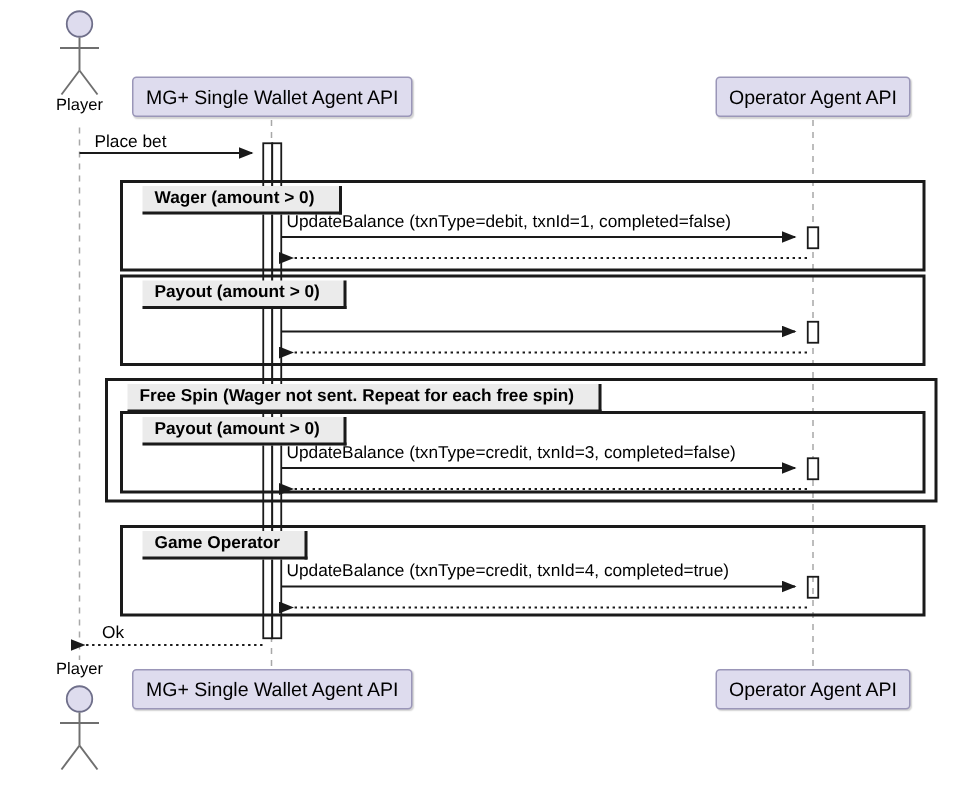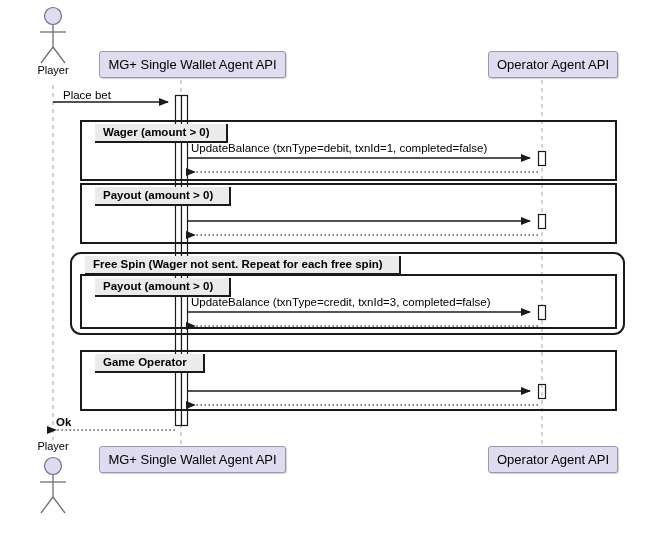--- a/index.html
+++ b/index.html
@@ -31,21 +31,20 @@
     border-radius: 3px;
     box-sizing: border-box;
     font-size: 13px;
     color: #000;
     text-align: center;
     line-height: 1;
     display: flex;
     align-items: center;
     justify-content: center;
     box-shadow: 1px 1px 1px rgba(0,0,0,0.18);
-    margin-left: 11px;
   }
   .actor-label {
     position: absolute;
     font-size: 11px;
     color: #000;
     text-align: center;
     white-space: nowrap;
   }
   
   .fragment {
@@ -182,21 +181,21 @@
       <div class="fragment-label">Wager (amount &gt; 0)</div>
     </div>
   </div>
 
   <div class="fragment" style="left:80px; top:183px; width:537px; height:61px;">
     <div class="fragment-label-wrap">
       <div class="fragment-label">Payout (amount &gt; 0)</div>
     </div>
   </div>
 
-  <div class="fragment fragment-outer" style="left:70px; top:252px; width:555px; height:83px;border-radius:11px;">
+  <div class="fragment fragment-outer" style="left:70px; top:252px; width:555px; height:83px;">
     <div class="fragment-label-wrap">
       <div class="fragment-label">Free Spin (Wager not sent. Repeat for each free spin)</div>
     </div>
   </div>
 
   <div class="fragment" style="left:80px; top:274px; width:537px; height:55px;">
     <div class="fragment-label-wrap">
       <div class="fragment-label">Payout (amount &gt; 0)</div>
     </div>
   </div>
@@ -207,16 +206,17 @@
     </div>
   </div>
 
   <div class="msg-label" style="left:63px; top:90px;">Place bet</div>
 
   <div class="msg-label" style="left:191px; top:143px;">UpdateBalance (txnType=debit, txnId=1, completed=false)</div>
 
 
   <div class="msg-label" style="left:191px; top:297px;">UpdateBalance (txnType=credit, txnId=3, completed=false)</div>
 
-
-  <div class="msg-label" style="left:56px; top:417px;font-weight:bold;">Ok</div>
+  <div class="msg-label" style="left:191px; top:376px;">UpdateBalance (txnType=credit, txnId=4, completed=true)</div>
+
+  <div class="msg-label" style="left:68px; top:417px;">Ok</div>
 
 </div>
 
 </body></html>

